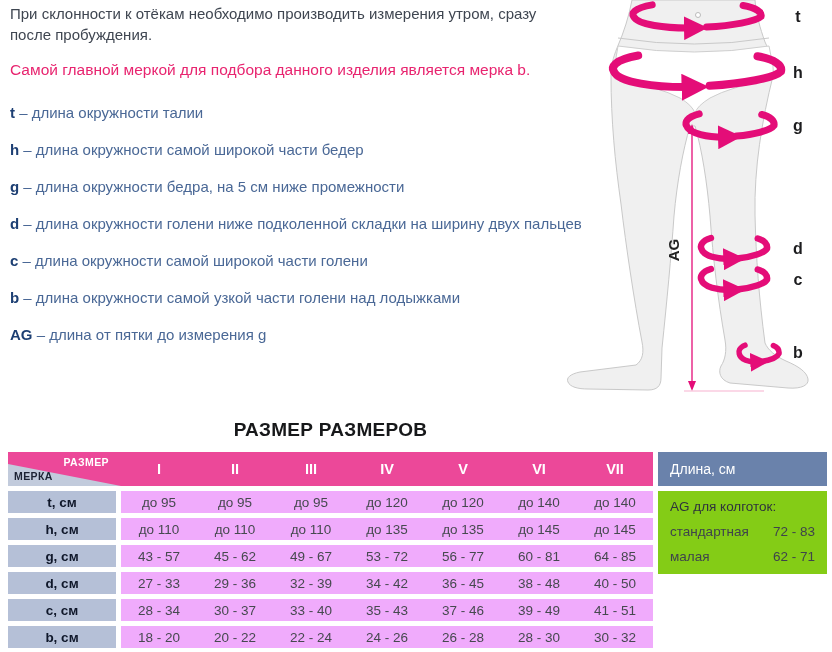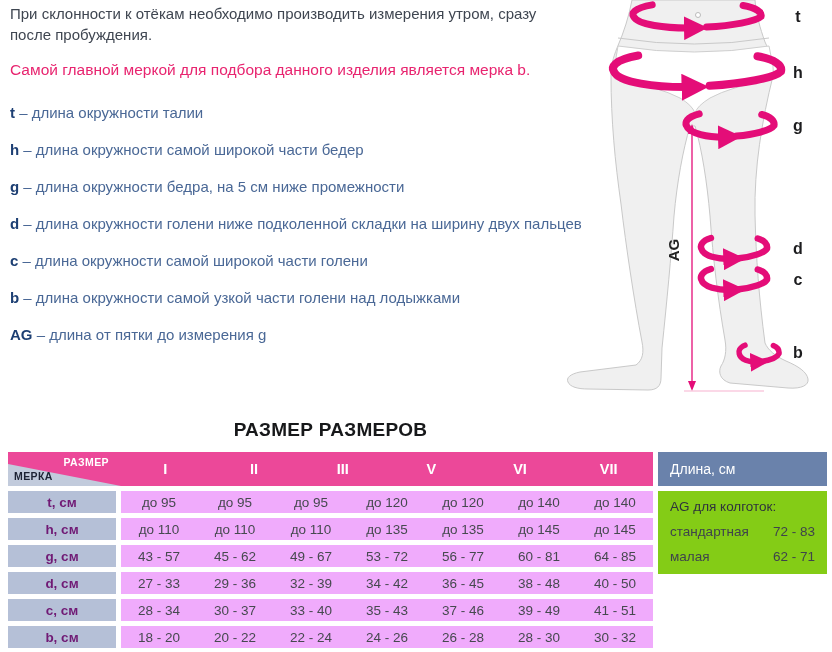--- a/index.html
+++ b/index.html
@@ -28,21 +28,21 @@
               clip-path:polygon(0 35%,0 100%,100% 100%);}
   .corner-top{position:absolute;top:4px;right:12px;color:#fff;font-size:10.5px;
               font-weight:bold;letter-spacing:.4px;}
   .corner-bottom{position:absolute;bottom:4px;left:6px;color:#1d2334;font-size:10.5px;
               font-weight:bold;letter-spacing:.4px;}
   .hcells{flex:1;display:flex;}
   .hcell{flex:1;display:flex;align-items:center;justify-content:center;
          color:#fff;font-weight:bold;font-size:14.5px;}
   .trow{display:flex;height:22px;margin-top:5px;}
   .tlabel{width:108px;flex:none;background:#b5c0d7;display:flex;align-items:center;
-          justify-content:center;font-weight:bold;font-size:13.5px;color:#701a75;}
+          justify-content:center;font-weight:bold;font-size:13.5px;color:#0f172a;}
   .tgap{width:5px;flex:none;background:#fff;}
   .tstrip{flex:1;background:#f0abfc;display:flex;}
   .tcell{flex:1;display:flex;align-items:center;justify-content:center;
          font-size:13.5px;color:#46494f;}
 
   
   .side{position:absolute;left:658px;top:452px;width:169px;}
   .side-head{height:34px;background:#6a82ab;color:#fff;font-weight:normal;font-size:14px;
              display:flex;align-items:center;padding-left:12px;box-sizing:border-box;}
   .side-body{margin-top:5px;background:#84cc16;padding:7px 12px 9px 12px;box-sizing:border-box;}
@@ -137,20 +137,21 @@
     <div class="thead">
       <div class="corner">
         <div class="corner-tri"></div>
         <div class="corner-top">РАЗМЕР</div>
         <div class="corner-bottom">МЕРКА</div>
       </div>
       <div class="hcells">
         <div class="hcell">I</div>
         <div class="hcell">II</div>
         <div class="hcell">III</div>
+        <div class="hcell">IV</div>
         <div class="hcell">V</div>
         <div class="hcell">VI</div>
         <div class="hcell">VII</div>
       </div>
     </div>
 
     <div class="trow">
       <div class="tlabel">t, см</div>
         <div class="tgap"></div>
       <div class="tstrip">

